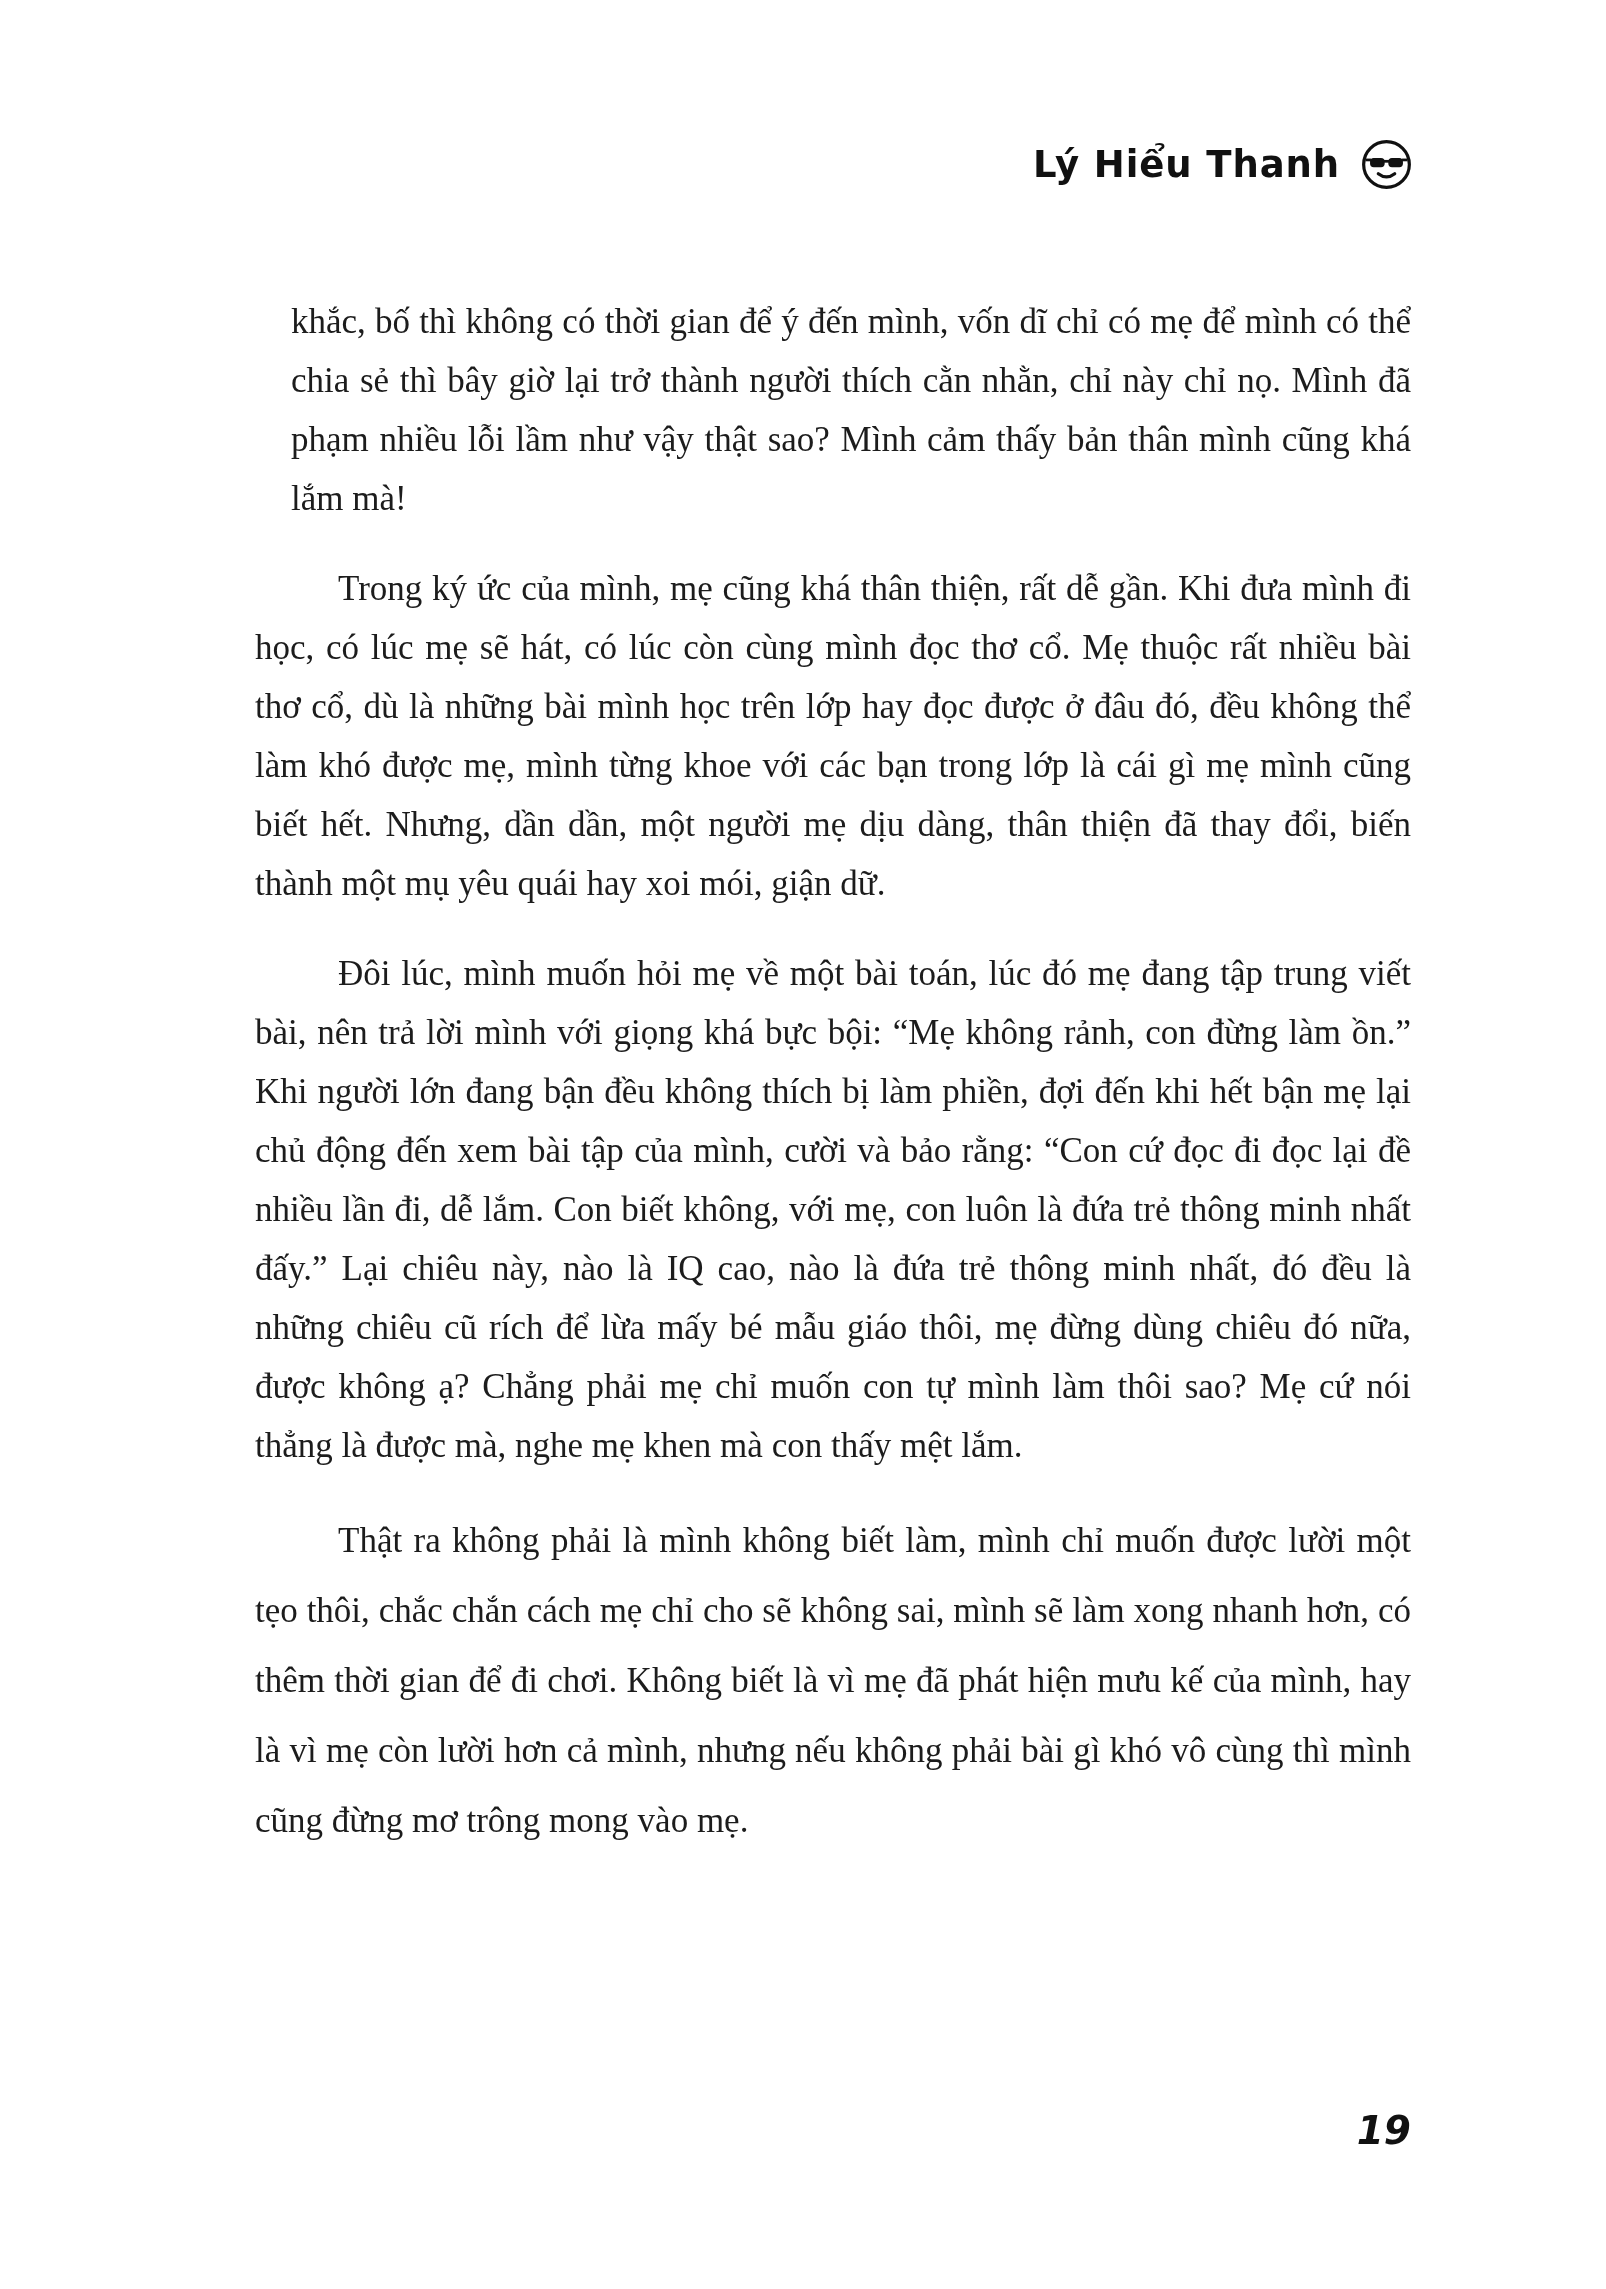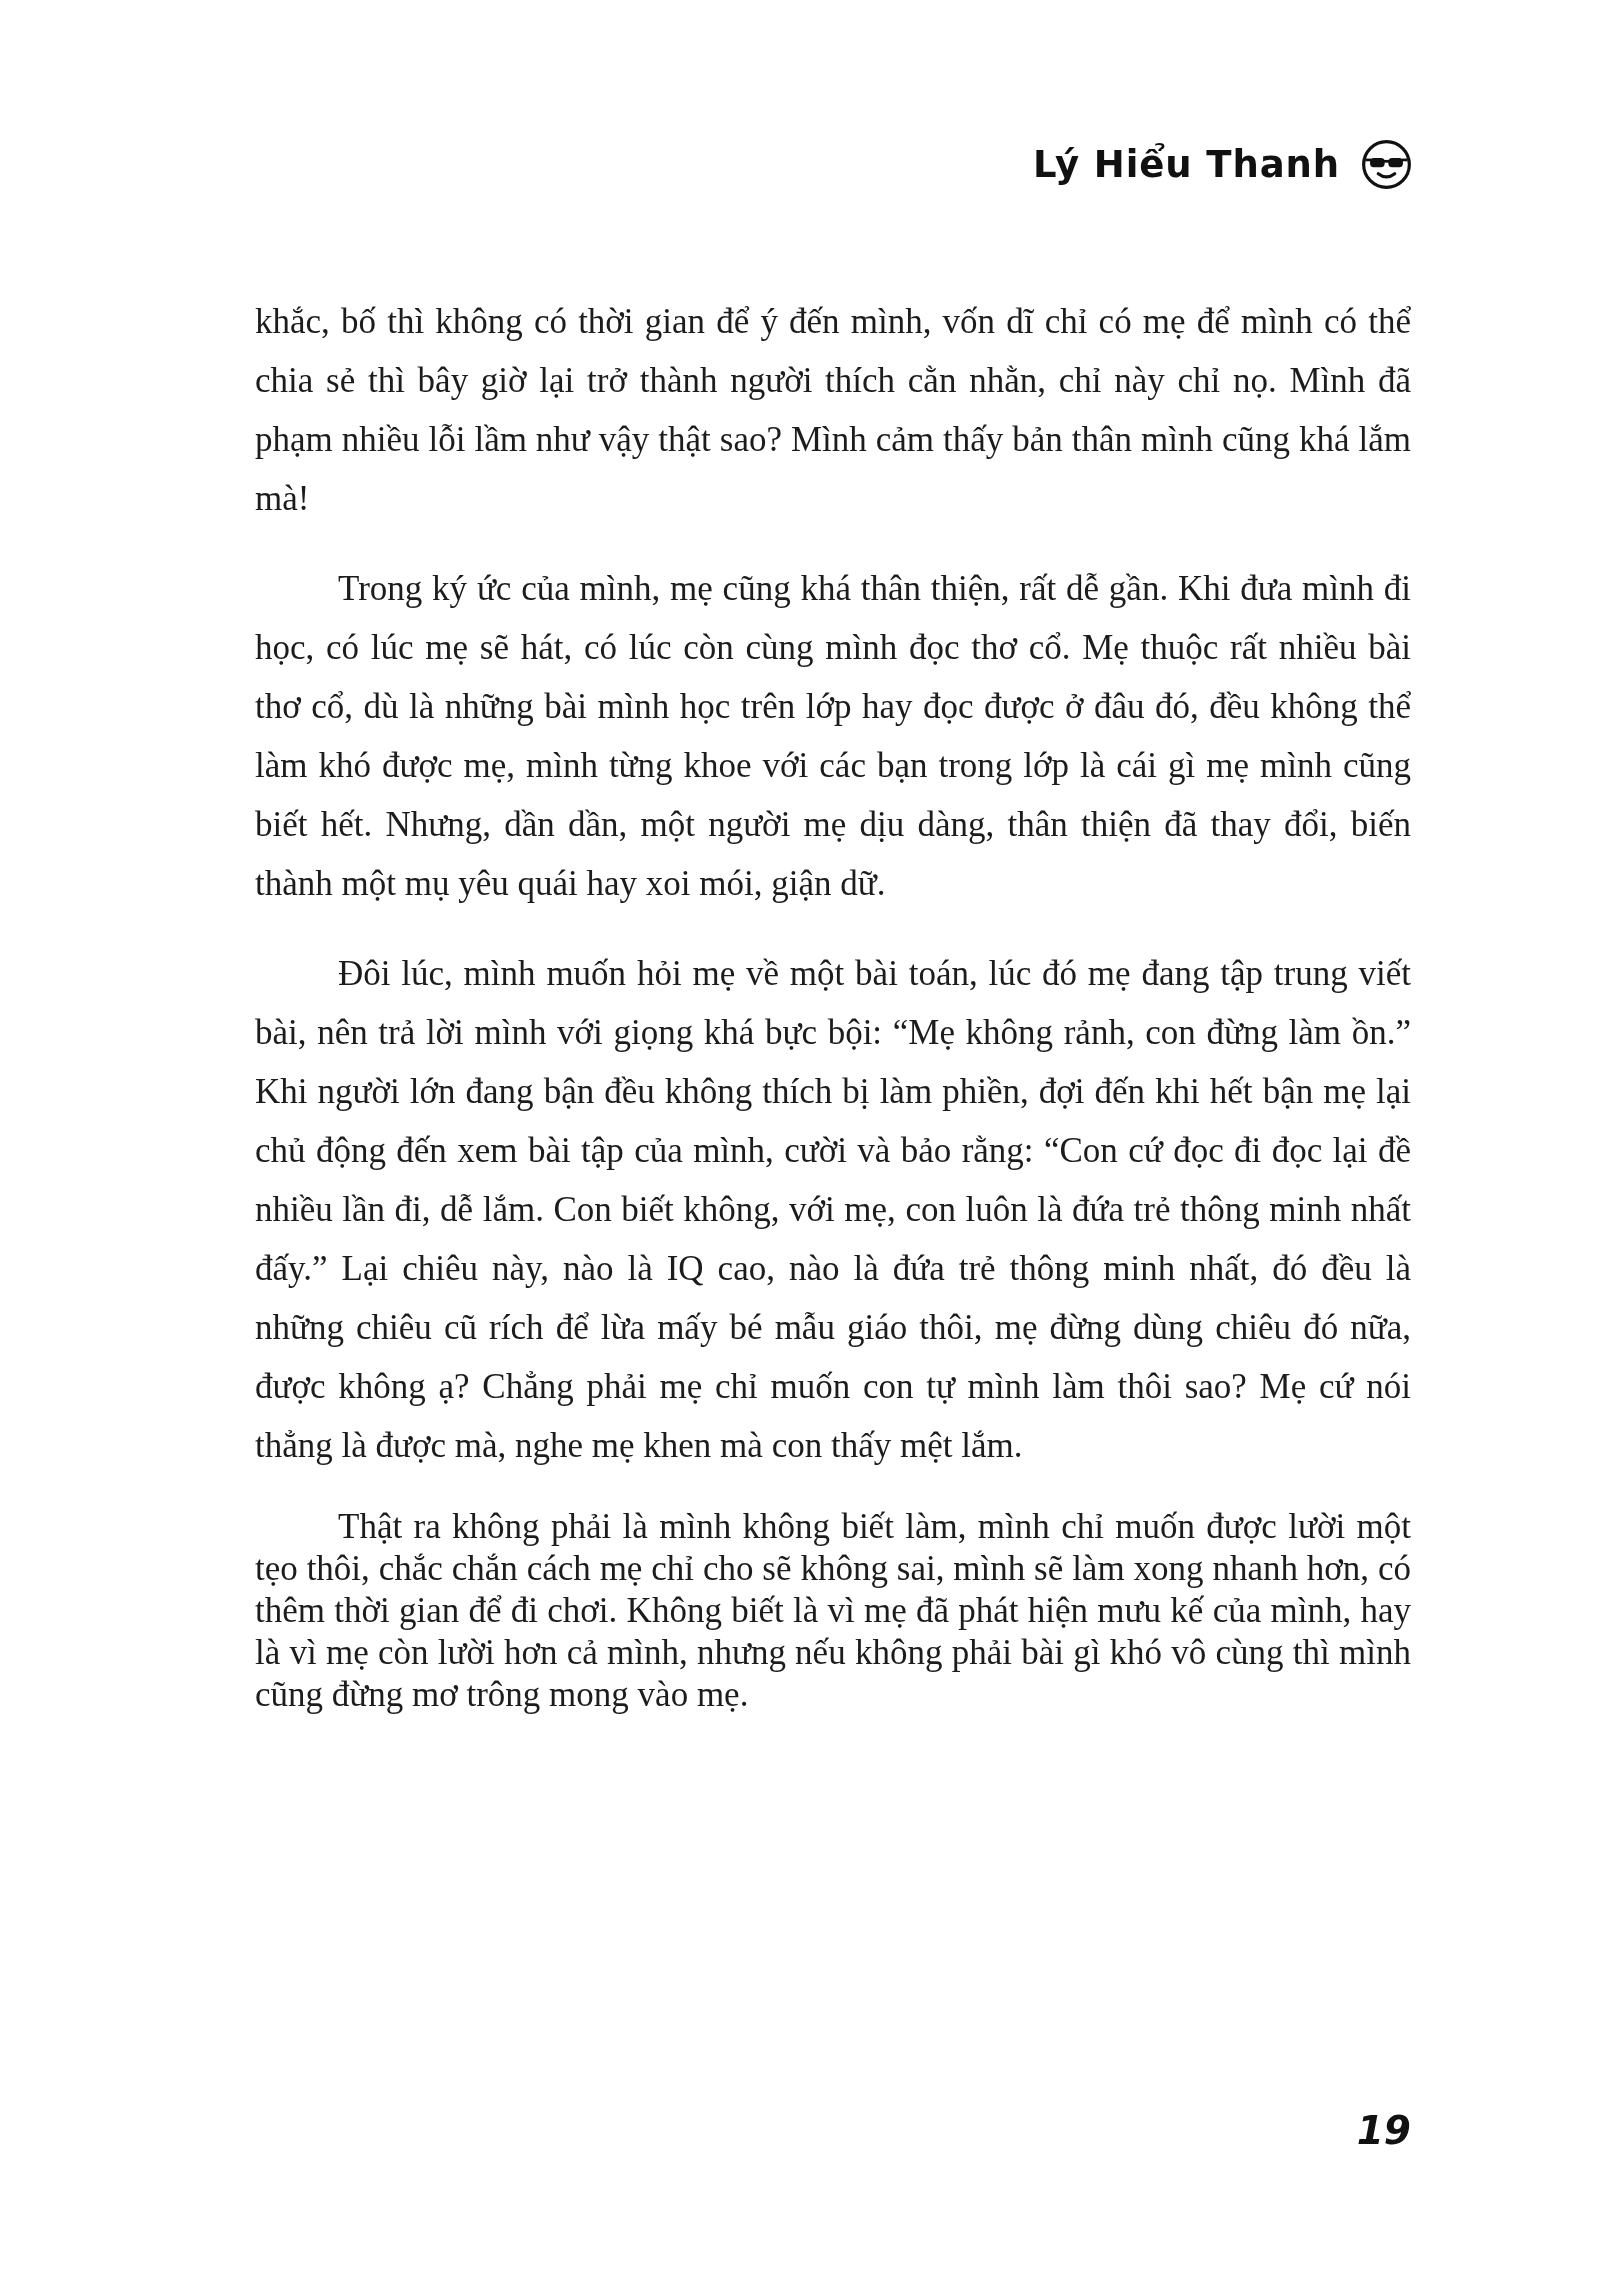--- a/index.html
+++ b/index.html
@@ -53,23 +53,24 @@
     line-height: 59px;
     text-align: justify;
     color: #1c1c1c;
   }
   .para {
     margin: 0 0 31px 0;
     text-indent: 83px;
   }
   .para.no-indent {
     text-indent: 0;
+    margin-left: 36px;
   }
   .para.loose {
-    line-height: 42px;
+    line-height: 70px;
   }
 
   
   .page-footer {
     position: absolute;
     right: 195px;
     bottom: 136px;
   }
   .page-number {
     font-family: "DejaVu Sans", sans-serif;

